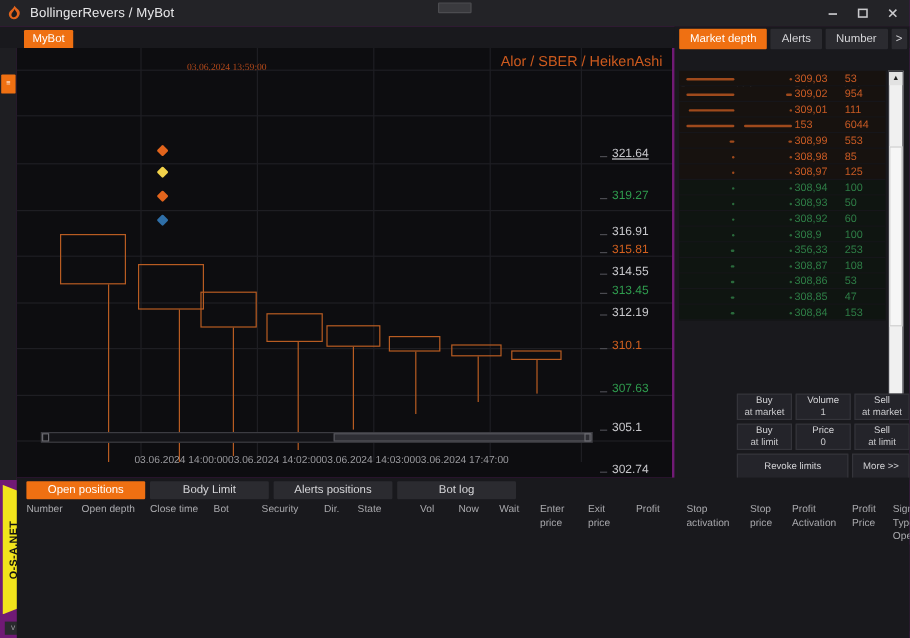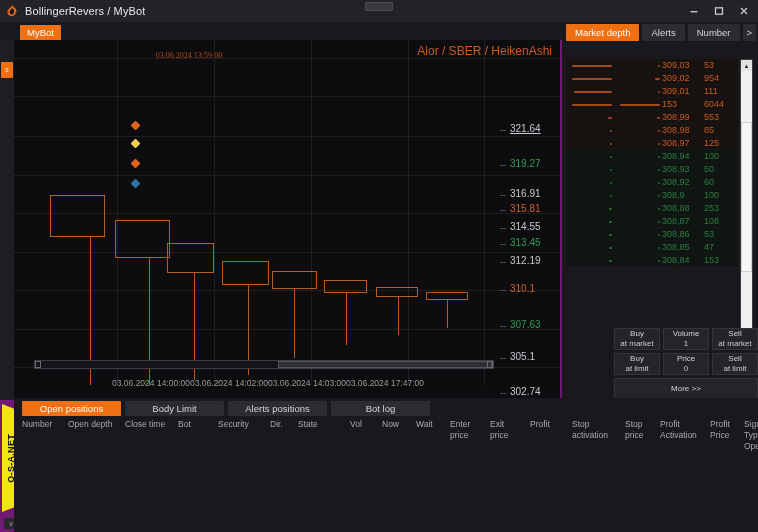--- a/index.html
+++ b/index.html
@@ -495,21 +495,21 @@
           <div class="dr-price">308,9</div>
           <div class="dr-qty">100</div>
         </div>
         <div class="depth-row bid">
           <div class="dr-summ">
             <div class="dr-bar" style="width: 3px; right: 2px;"></div>
           </div>
           <div class="dr-vol">
             <div class="dr-bar" style="width: 2px; right: 2px;"></div>
           </div>
-          <div class="dr-price">308,88</div>
+          <div class="dr-price">356,33</div>
           <div class="dr-qty">253</div>
         </div>
         <div class="depth-row bid">
           <div class="dr-summ">
             <div class="dr-bar" style="width: 3px; right: 2px;"></div>
           </div>
           <div class="dr-vol">
             <div class="dr-bar" style="width: 2px; right: 2px;"></div>
           </div>
           <div class="dr-price">308,87</div>
@@ -576,20 +576,21 @@
         <div class="og-cell">
           <span>Price</span>
           <span class="sub">0</span>
         </div>
         <div class="og-cell">
           <span>Sell</span>
           <span class="sub">at limit</span>
         </div>
       </div>
       <div class="og-row">
+        <div class="og-cell og-wide">Revoke limits</div>
         <div class="og-cell">More &gt;&gt;</div>
       </div>
     </div>
   </div>
 
   <div class="bottom">
     <div class="bt-tabs" id="bt-tabs">
         <div class="bt-tab active">Open positions</div>
         <div class="bt-tab">Body Limit</div>
         <div class="bt-tab">Alerts positions</div>

